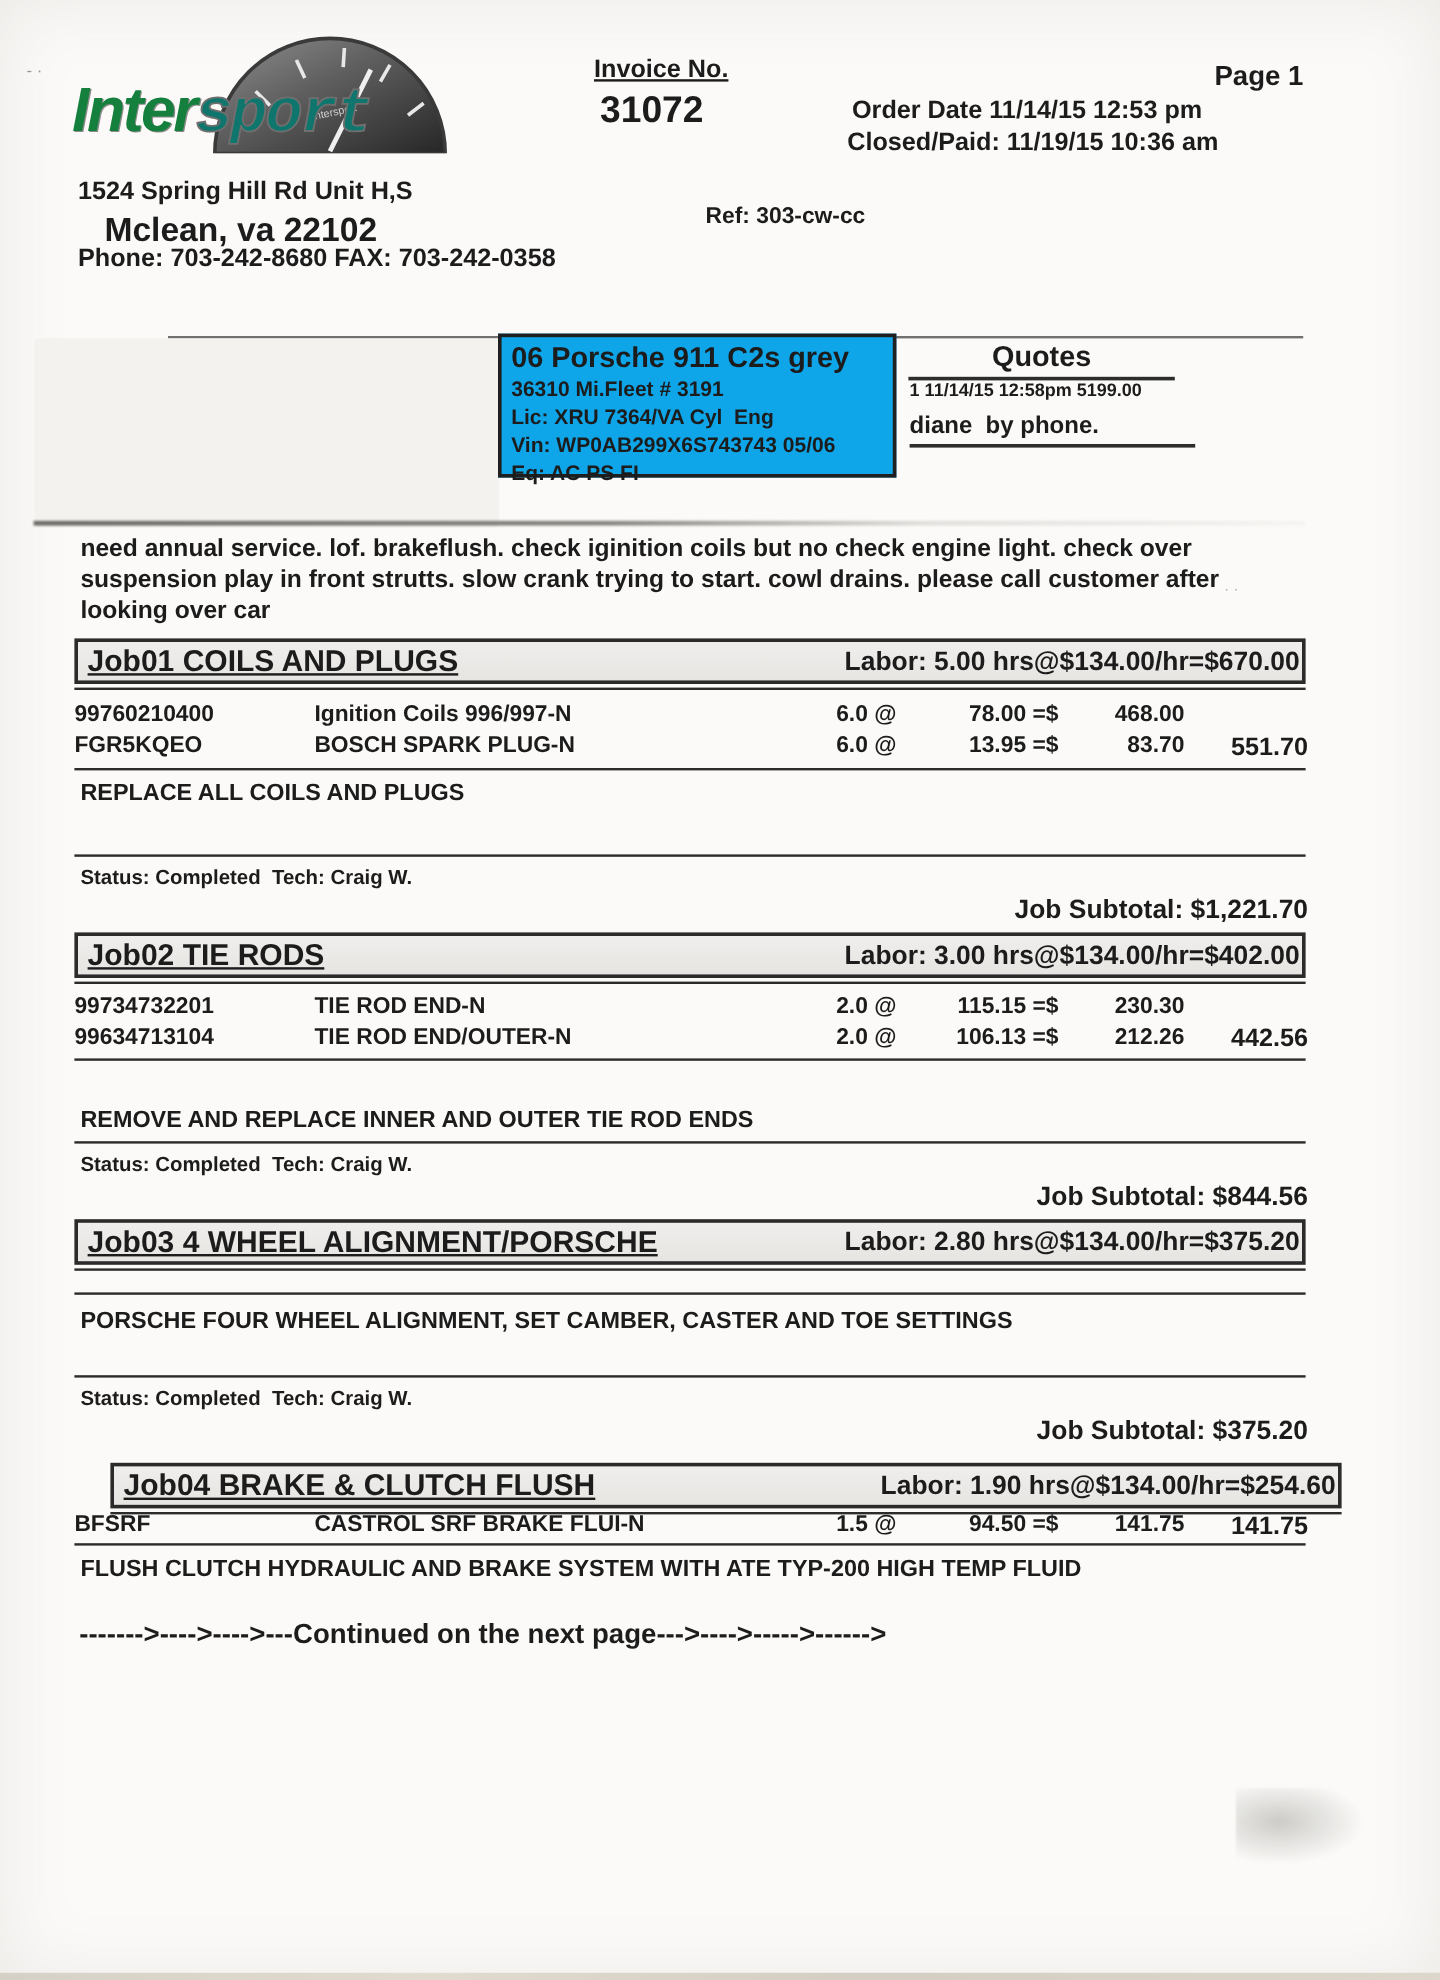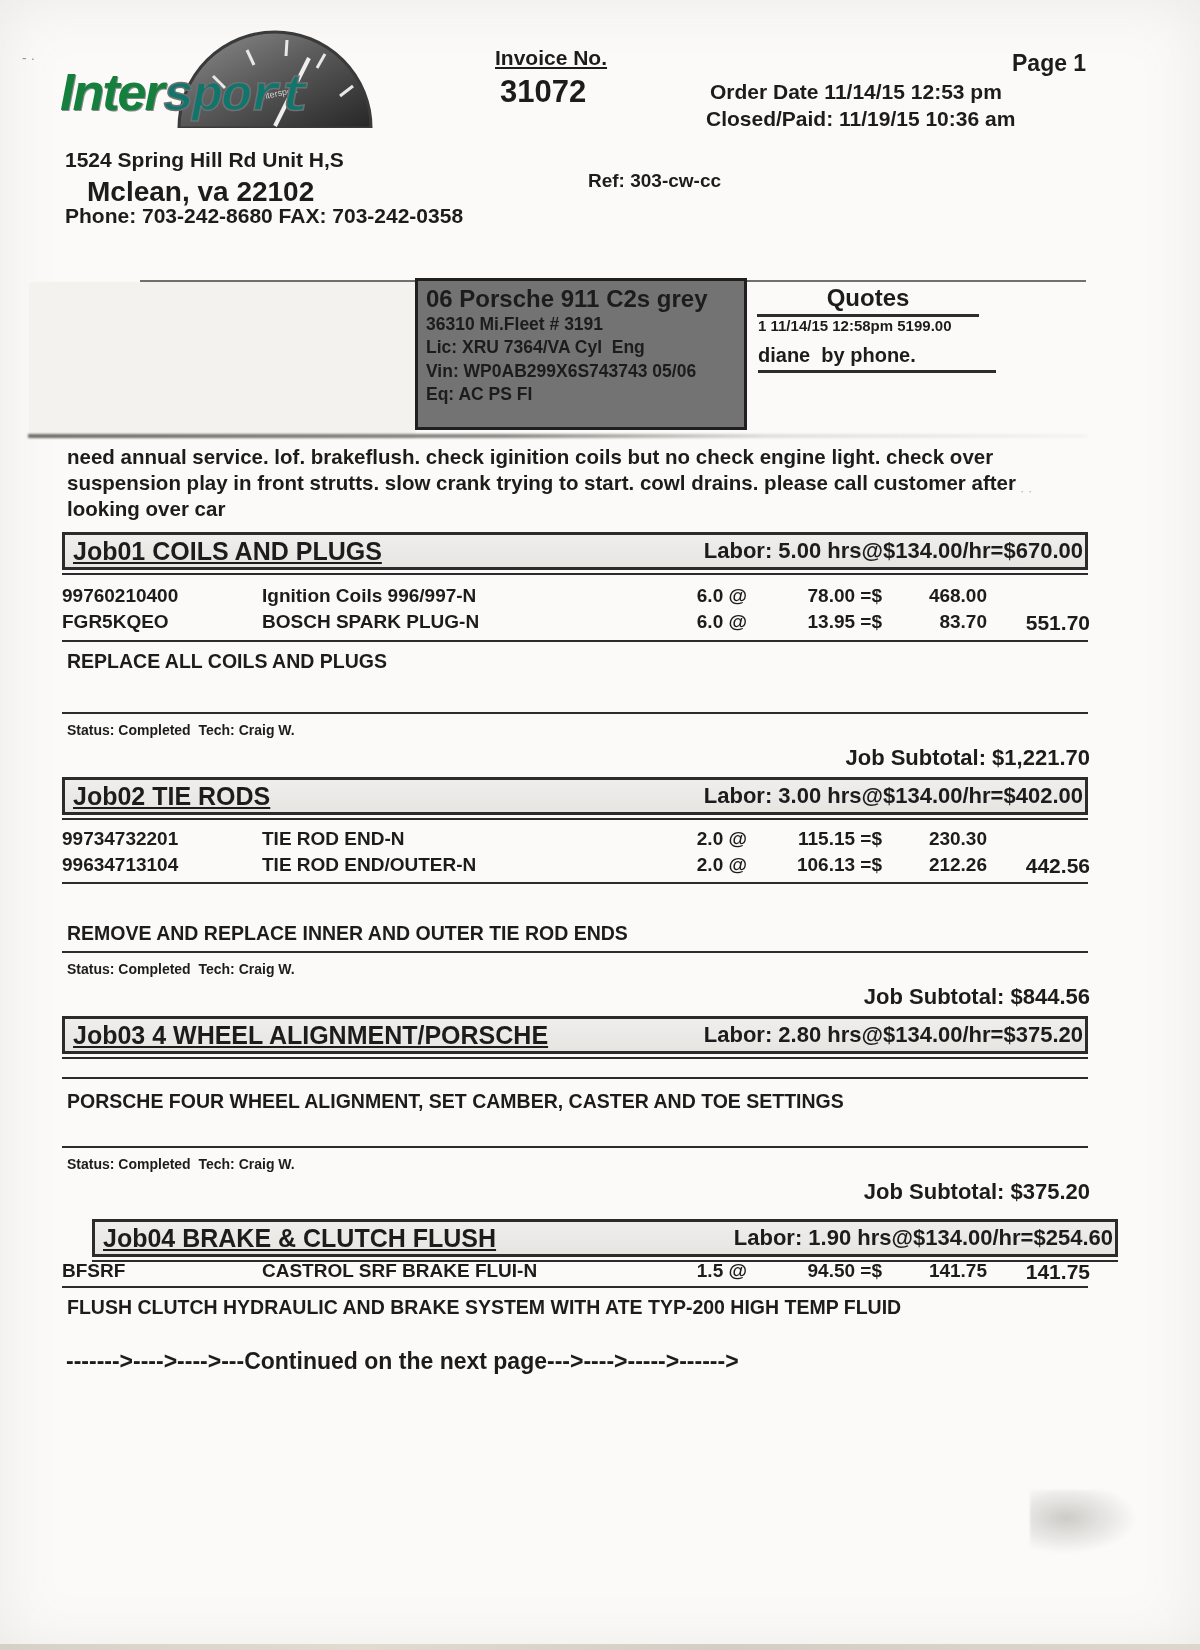--- a/index.html
+++ b/index.html
@@ -32,21 +32,21 @@
   .addr2{left:65px;top:176px;font-size:28px;margin-left:22px;}
   .addr3{left:65px;top:204px;font-size:21px;}
   .ref{left:588px;top:170px;font-size:19px;}
 
   
   .row-top-line{left:140px;top:280px;width:946px;height:2px;background:#4d4d4d;opacity:.8;}
   .cust-box{left:30px;top:282px;width:385px;height:155px;background:#f3f2ee;box-shadow:0 1px 2px rgba(0,0,0,.08);}
   .cust-bottom-smudge{left:28px;top:434px;width:1060px;height:4px;
     background:linear-gradient(to right,#6f6e6a 0%,#8a8883 45%,rgba(150,148,142,.25) 70%,rgba(150,148,142,.05) 100%);
     filter:blur(1px);}
-  .veh-box{left:415px;top:278px;width:332px;height:152px;border:3px solid #1f1f1f;background:#737373;box-sizing:border-box;padding:4px 8px;}
+  .veh-box{left:415px;top:278px;width:332px;height:120px;border:3px solid #1f1f1f;background:#0ea5e9;box-sizing:border-box;padding:4px 8px;}
   .veh-title{font-size:24px;font-weight:bold;line-height:1.15;}
   .veh-line{font-size:17.5px;font-weight:bold;line-height:1.35;}
   .quotes-title{left:757px;top:284px;width:222px;font-size:24px;text-align:center;border-bottom:3px solid #2d2d2d;padding-bottom:2px;}
   .quote-line1{left:758px;top:317px;font-size:15px;}
   .quote-line2{left:758px;top:344px;width:238px;font-size:20px;border-bottom:3px solid #2d2d2d;padding-bottom:3px;}
 
   
   .notes{left:67px;top:444px;width:990px;font-size:20.5px;line-height:26px;}
 
   
@@ -63,21 +63,21 @@
   .job-title{font-size:25px;font-weight:bold;text-decoration:underline;white-space:nowrap;}
   .job-labor{font-size:22px;font-weight:bold;white-space:nowrap;text-align:center;}
   .part-row{
     left:62px;width:1028px;
     display:grid;grid-template-columns:200px 400px 85px 135px 105px 1fr;
     font-size:19px;font-weight:bold;
   }
   .cr{text-align:right;}
   .rule{left:62px;width:1026px;height:2px;background:#2c2c2c;}
   .job-desc{left:67px;top:0;font-size:19.5px;font-weight:bold;}
-  .job-status{left:67px;font-size:14px;font-weight:bold;}
+  .job-status{left:67px;font-size:17px;font-weight:bold;}
   .job-subtotal{left:62px;width:1028px;text-align:right;font-size:22px;font-weight:bold;}
 
   .continued{left:66px;top:1348px;font-size:23px;font-weight:bold;letter-spacing:0;}
 
   
   .artifact{position:absolute;pointer-events:none;}
   .pen-marks{left:22px;top:50px;width:70px;height:18px;color:#9a9892;font-size:14px;}
   .smudge-dot{left:1020px;top:483px;width:30px;height:16px;color:#b3b0a9;font-size:13px;font-style:italic;}
   .bottom-smudge{left:1030px;top:1490px;width:120px;height:70px;
     background:radial-gradient(ellipse at 30% 40%,rgba(120,118,112,.35),rgba(120,118,112,0) 60%);

